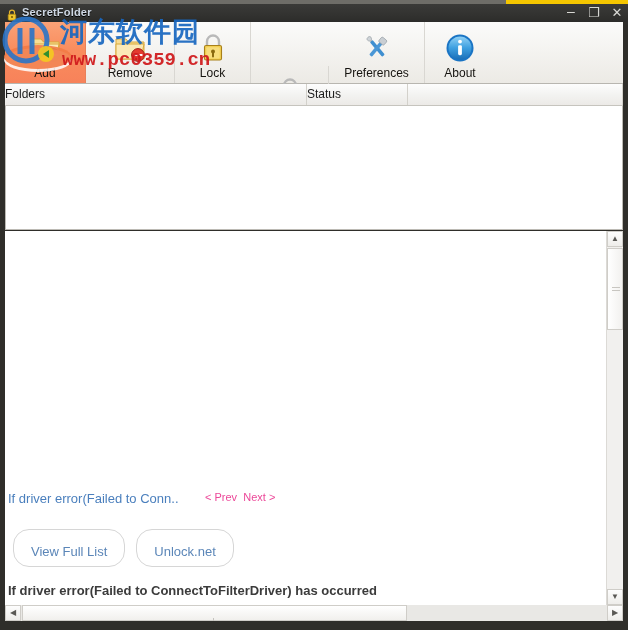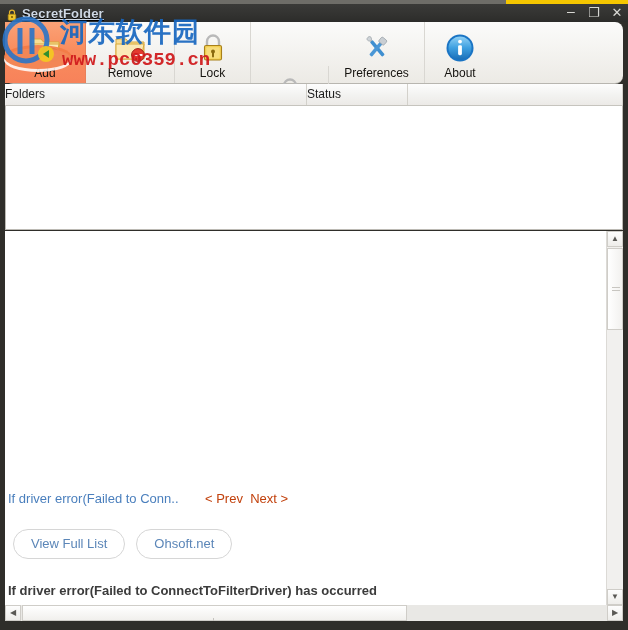--- a/index.html
+++ b/index.html
@@ -28,42 +28,41 @@
   }
   .titlebar {
     position: absolute; top: 4px; left: 0; width: 628px; height: 18px;
     background: linear-gradient(to bottom, #3a3a38 0%, #333331 55%, #2c2c2a 100%);
   }
   .title-lock {
     position: absolute; left: 6px; top: 3px; width: 12px; height: 12px;
   }
   .title-text {
     position: absolute; left: 22px; top: 2px;
-    font-size: 13px; font-weight: bold; color: #cfd8e4;
+    font-size: 11px; font-weight: bold; color: #cfd8e4;
     letter-spacing: .2px;
     text-shadow: 0 1px 0 #000;
-    text-decoration: underline;
   }
   .wincontrols {
     position: absolute; right: 4px; top: 1px;
     display: flex; align-items: center; gap: 9px;
   }
   .wc {
     color: #d8d8d4; font-size: 13px; line-height: 16px;
     width: 14px; text-align: center; cursor: default;
   }
   .wc.min { font-size: 14px; position: relative; top: -2px; }
 
   
   .toolbar {
     position: absolute; top: 22px; left: 5px; width: 618px; height: 62px;
     background: linear-gradient(to bottom,#fbfbfa 0%, #f4f3f0 48%, #eceae5 100%);
     border-bottom: 1px solid #b8b6b0;
     box-sizing: border-box;
-    display: flex; align-items: flex-start; border-radius: 8px;
+    display: flex; align-items: flex-start;
   }
   .tbtn {
     position: relative;
     height: 61px;
     display: flex; flex-direction: column;
     align-items: center; justify-content: flex-end;
     padding-bottom: 3px;
     box-sizing: border-box;
     cursor: default;
     border-right: 1px solid #d9d7d2;
@@ -120,34 +119,34 @@
     position: absolute; top: 0; left: 0; right: 17px; bottom: 0;
     overflow: hidden;
   }
   .errlink {
     position: absolute; left: 3px; top: 260px;
     font-size: 13px; color: #4a7fbd; cursor: pointer;
     white-space: nowrap;
   }
   .prevnext {
     position: absolute; left: 200px; top: 260px;
-    font-size: 13px; color: #c2410c; white-space: nowrap;
+    font-size: 11px; color: #ec4899; white-space: nowrap;
   }
   .prevnext span { cursor: pointer; }
   .pillrow {
     position: absolute; left: 8px; top: 298px;
     display: flex; gap: 11px;
   }
   .pill {
     border: 1px solid #d6d6d6;
     border-radius: 16px;
     background: #fff;
     color: #5b86b8;
     font-size: 13px;
-    padding: 7px 17px 8px;
+    padding: 15px 17px 8px;
     cursor: pointer;
     line-height: 13px;
   }
   .errbold {
     position: absolute; left: 3px; top: 352px;
     font-size: 13px; font-weight: bold; color: #3b3b3b;
     white-space: nowrap;
   }
 
   
@@ -365,21 +364,21 @@
 
   <div class="lowerpane">
     <div class="lp-content">
       <div class="errlink">If driver error(Failed to Conn..</div>
       <div class="prevnext">
         <span>&lt; Prev</span>&nbsp;
         <span>Next &gt;</span>
       </div>
       <div class="pillrow">
         <div class="pill">View Full List</div>
-        <div class="pill">Ohsoft.net</div>
+        <div class="pill">Unlock.net</div>
       </div>
       <div class="errbold">If driver error(Failed to ConnectToFilterDriver) has occurred</div>
     </div>
   </div>
 
   <div class="vscroll">
     <div class="vs-arrow up">
       <span class="arrow-gl">▲</span>
     </div>
     <div class="vs-thumb">

